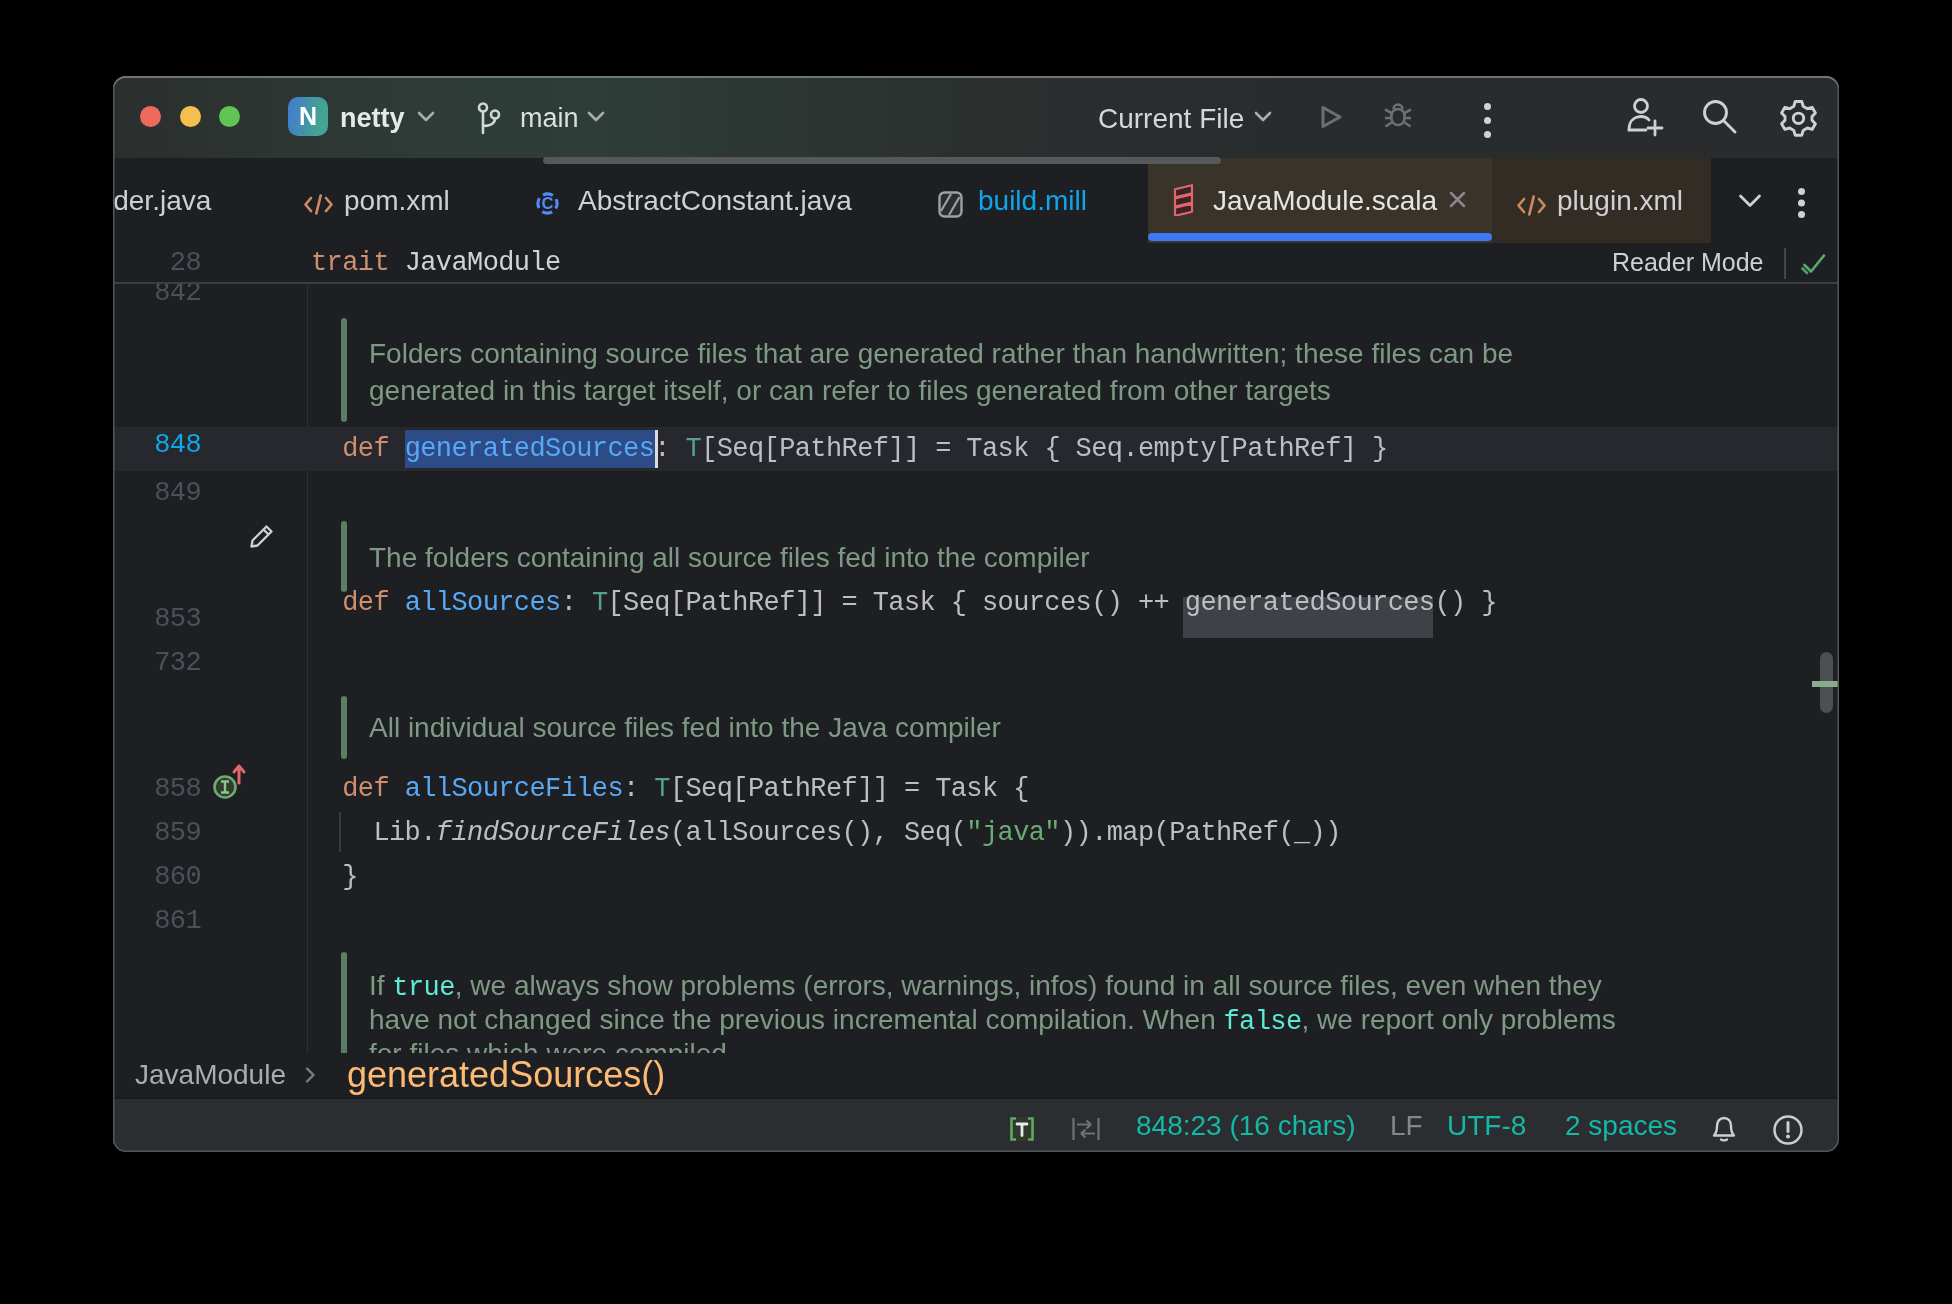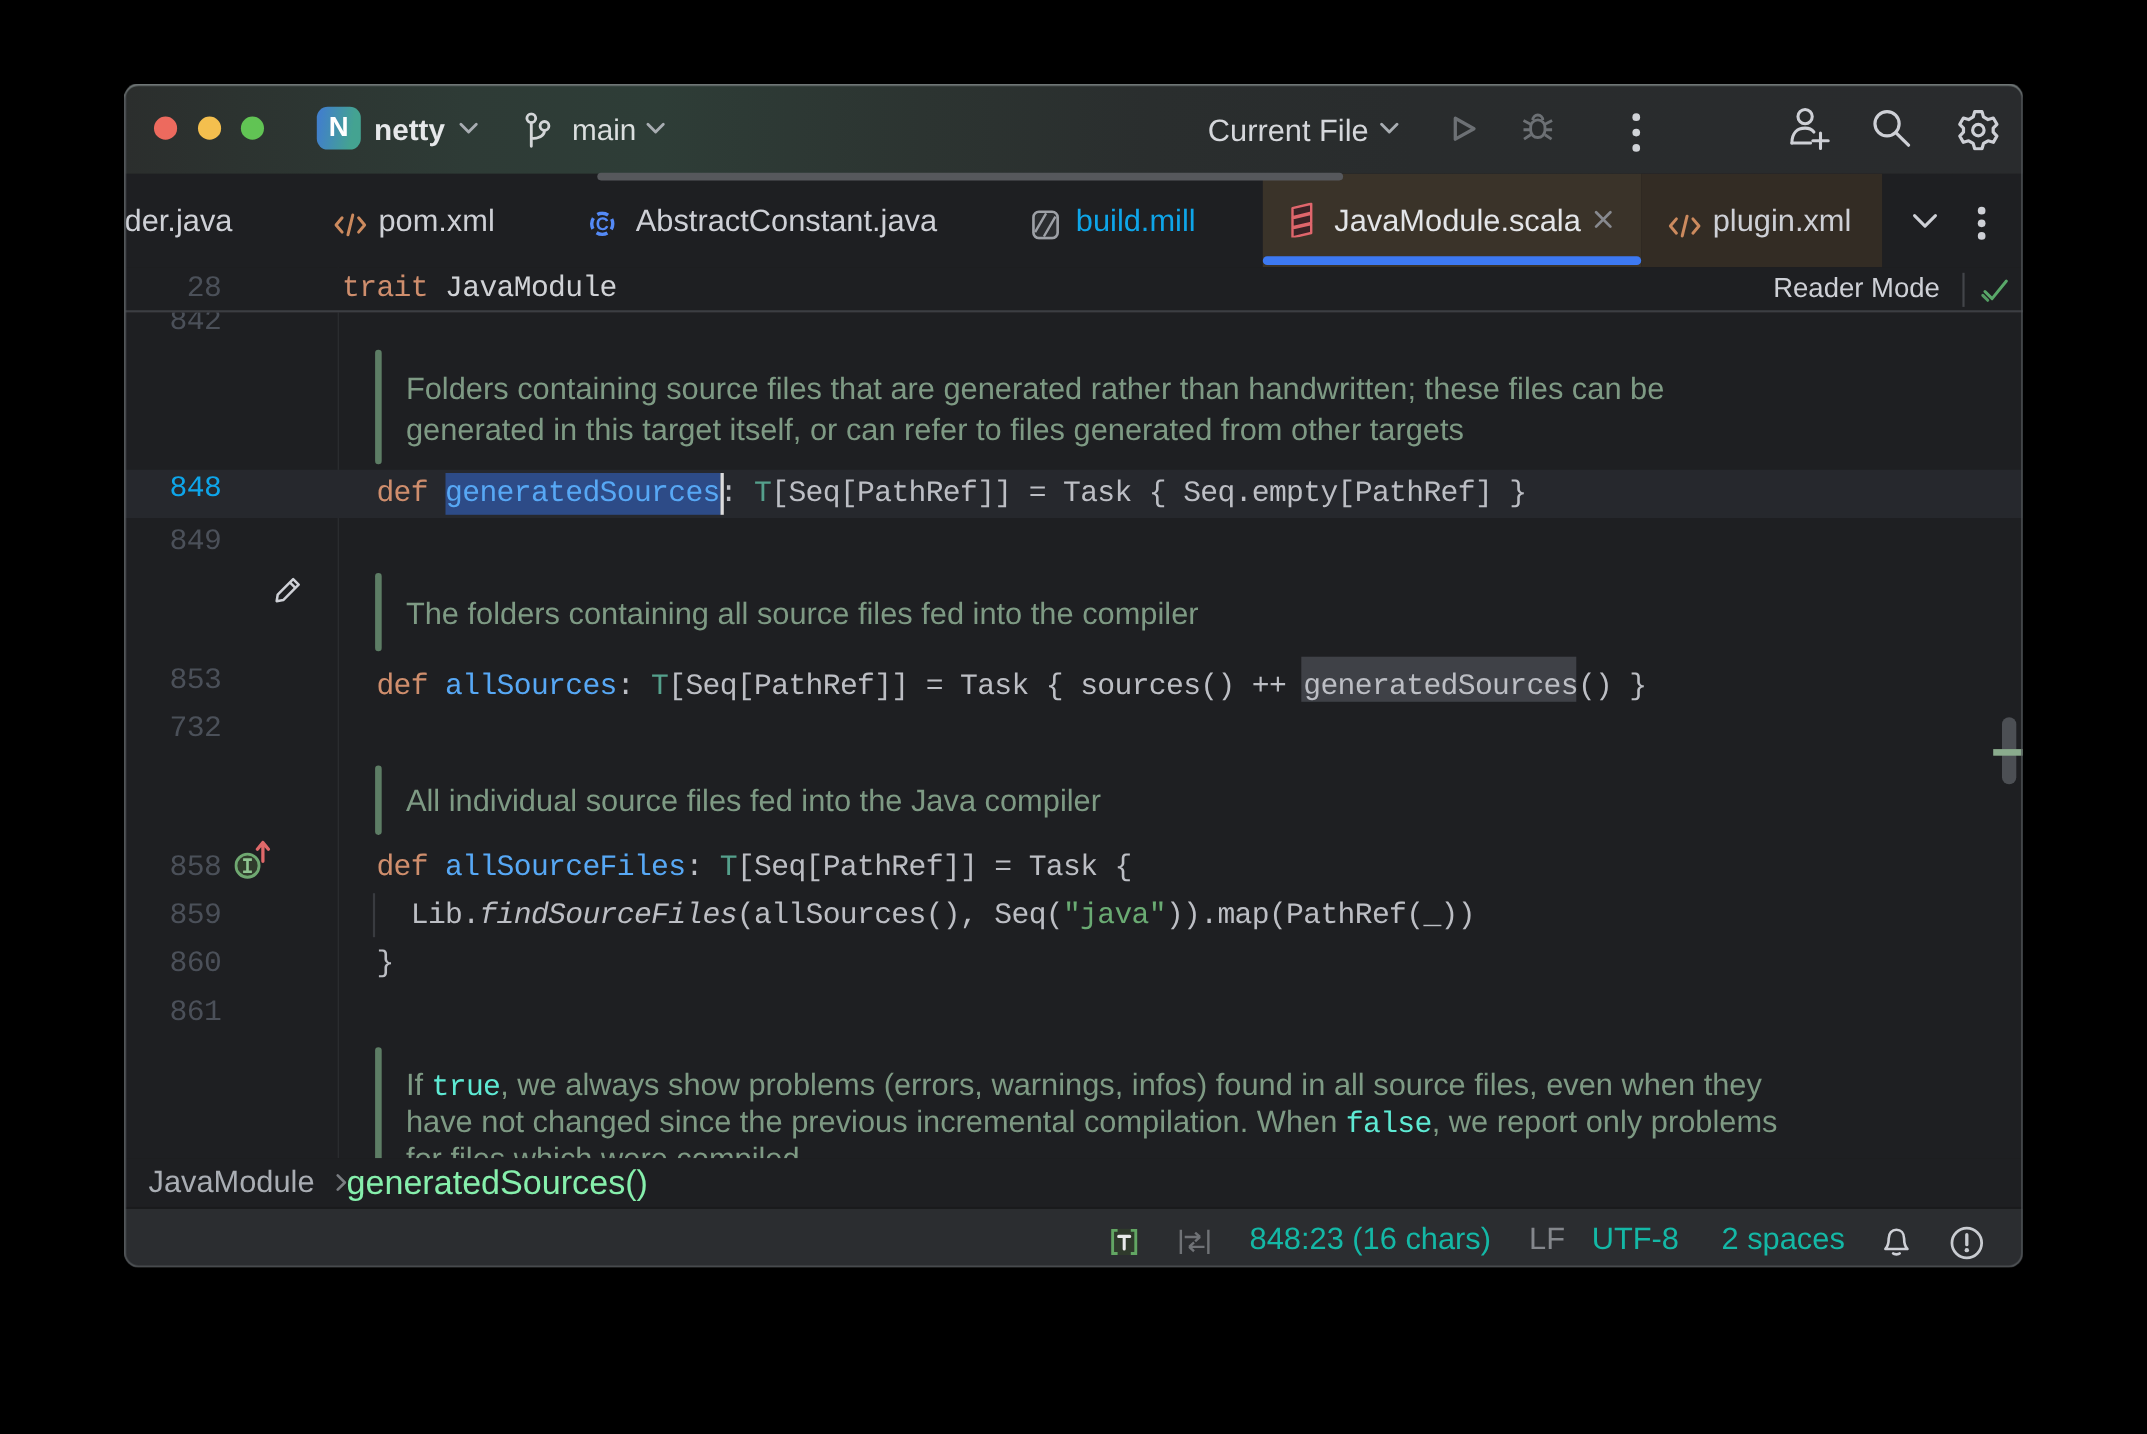--- a/index.html
+++ b/index.html
@@ -161,21 +161,21 @@
     <svg class="abs" style="left:134px;top:278px;" width="30" height="30" viewBox="0 0 30 30" fill="none" stroke="#ced0d6" stroke-width="2.3">
         <path d="M19.5 5.5 L24.5 10.5 L10.5 24.5 L4.5 25.5 L5.5 19.5 Z" stroke-linejoin="round"></path>
         <path d="M16.5 8.5 L21.5 13.5"></path>
       </svg>
 
     <div class="docbar" style="top:278px;height:71px;"></div>
     <div class="doc" style="left:256px;top:295.5px;">The folders containing all source files fed into the compiler</div>
 
     <div class="abs" style="left:1070px;top:354px;width:250px;height:41px;background:#3f4147;"></div>
     <div class="lnum" style="top:354px;">853</div>
-    <div class="cline" style="top:360px;">  <span class="kw">def</span> <span class="fn">allSources</span>: <span class="tp">T</span>[Seq[PathRef]] = Task { sources() ++ generatedSources() }</div>
+    <div class="cline" style="top:338px;">  <span class="kw">def</span> <span class="fn">allSources</span>: <span class="tp">T</span>[Seq[PathRef]] = Task { sources() ++ generatedSources() }</div>
 
     <div class="lnum" style="top:398px;">732</div>
 
     <div class="docbar" style="top:453px;height:63px;"></div>
     <div class="doc" style="left:256px;top:465.5px;">All individual source files fed into the Java compiler</div>
 
     <div class="lnum" style="top:524px;">858</div>
     <svg class="abs" style="left:100px;top:518px;" width="47" height="40" viewBox="0 0 47 40">
         <circle cx="12" cy="26" r="10.5" fill="#303c2c" stroke="#6fa871" stroke-width="2.6"></circle>
         <path d="M8 20.5 L16 20.5 M12 20.5 L12 31.5 M8 31.5 L16 31.5" stroke="#8fc491" stroke-width="2.4"></path>
@@ -198,21 +198,21 @@
     <div class="doc" style="left:256px;top:791.5px;">for files which were compiled</div>
 
     <div class="abs" style="left:1707px;top:409px;width:13px;height:61px;border-radius:6.5px;background:#4c4f54;"></div>
     <div class="abs" style="left:1699px;top:438px;width:27px;height:6px;background:#8aab8d;"></div>
   </div>
   <div id="crumbs">
     <div class="abs" style="left:22px;top:0;height:44px;line-height:44px;font-size:28px;color:#a9adb3;">JavaModule</div>
     <svg class="abs" style="left:190px;top:13px;" width="14" height="18" viewBox="0 0 14 18">
         <path d="M4 2.5 L10.5 9 L4 15.5" fill="none" stroke="#7a7d82" stroke-width="2.4" stroke-linecap="round" stroke-linejoin="round"></path>
       </svg>
-    <div class="abs" style="left:202px;top:0;height:44px;line-height:44px;font-size:31px;color:#86efac;">generatedSources()</div>
+    <div class="abs" style="left:234px;top:0;height:44px;line-height:44px;font-size:36px;color:#fdba74;">generatedSources()</div>
   </div>
   <div id="status">
     <svg class="abs" style="left:894px;top:16px;" width="30" height="28" viewBox="0 0 30 28">
         <rect x="3" y="2" width="24" height="24" rx="3" fill="#2f3a2c"></rect>
         <path d="M9 3.5 L4.5 3.5 L4.5 24.5 L9 24.5 M21 3.5 L25.5 3.5 L25.5 24.5 L21 24.5" fill="none" stroke="#62a663" stroke-width="2.6"></path>
         <path d="M10 9 L20 9 M15 9 L15 20.5" stroke="#e8eaeb" stroke-width="2.8" stroke-linecap="round"></path>
       </svg>
     <svg class="abs" style="left:958px;top:15px;" width="30" height="30" viewBox="0 0 30 30" fill="none" stroke="#6f7276" stroke-width="2.2">
         <path d="M2.5 4 L2.5 26 M27.5 4 L27.5 26"></path>
         <path d="M6 10.5 L20 10.5 M20 10.5 L15.5 6.5 M20 10.5 L15.5 14.5"></path>

